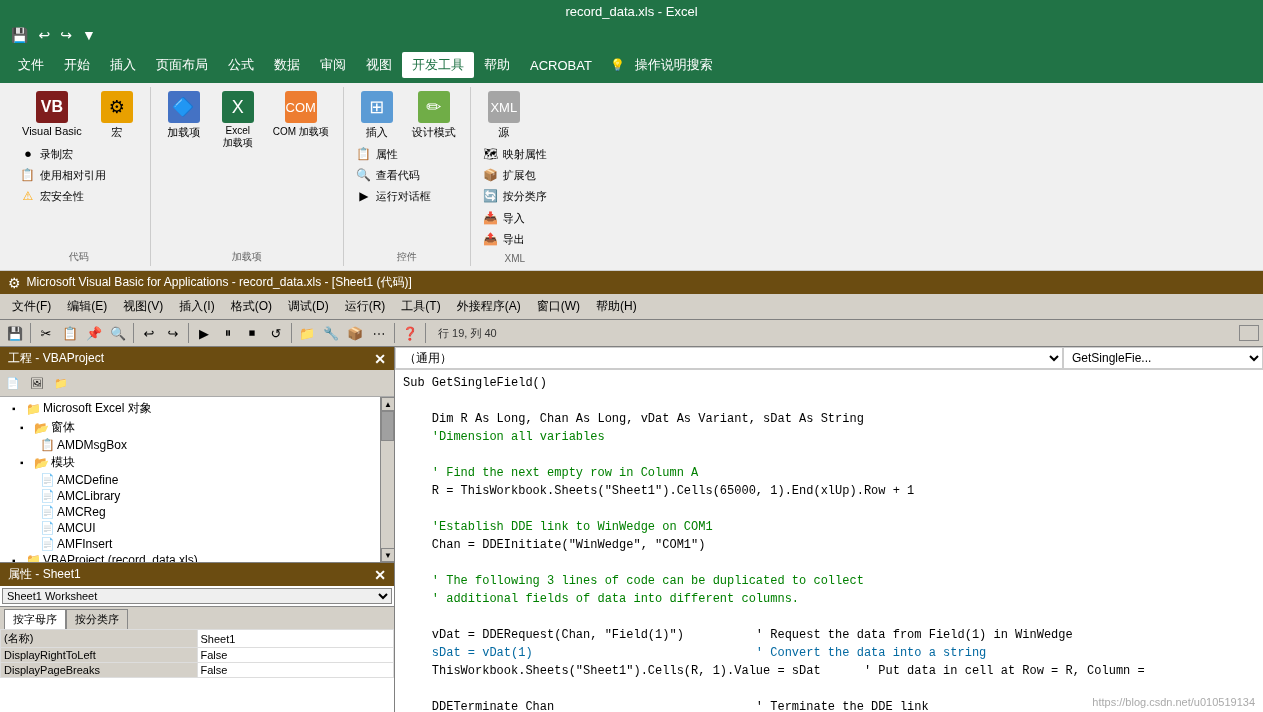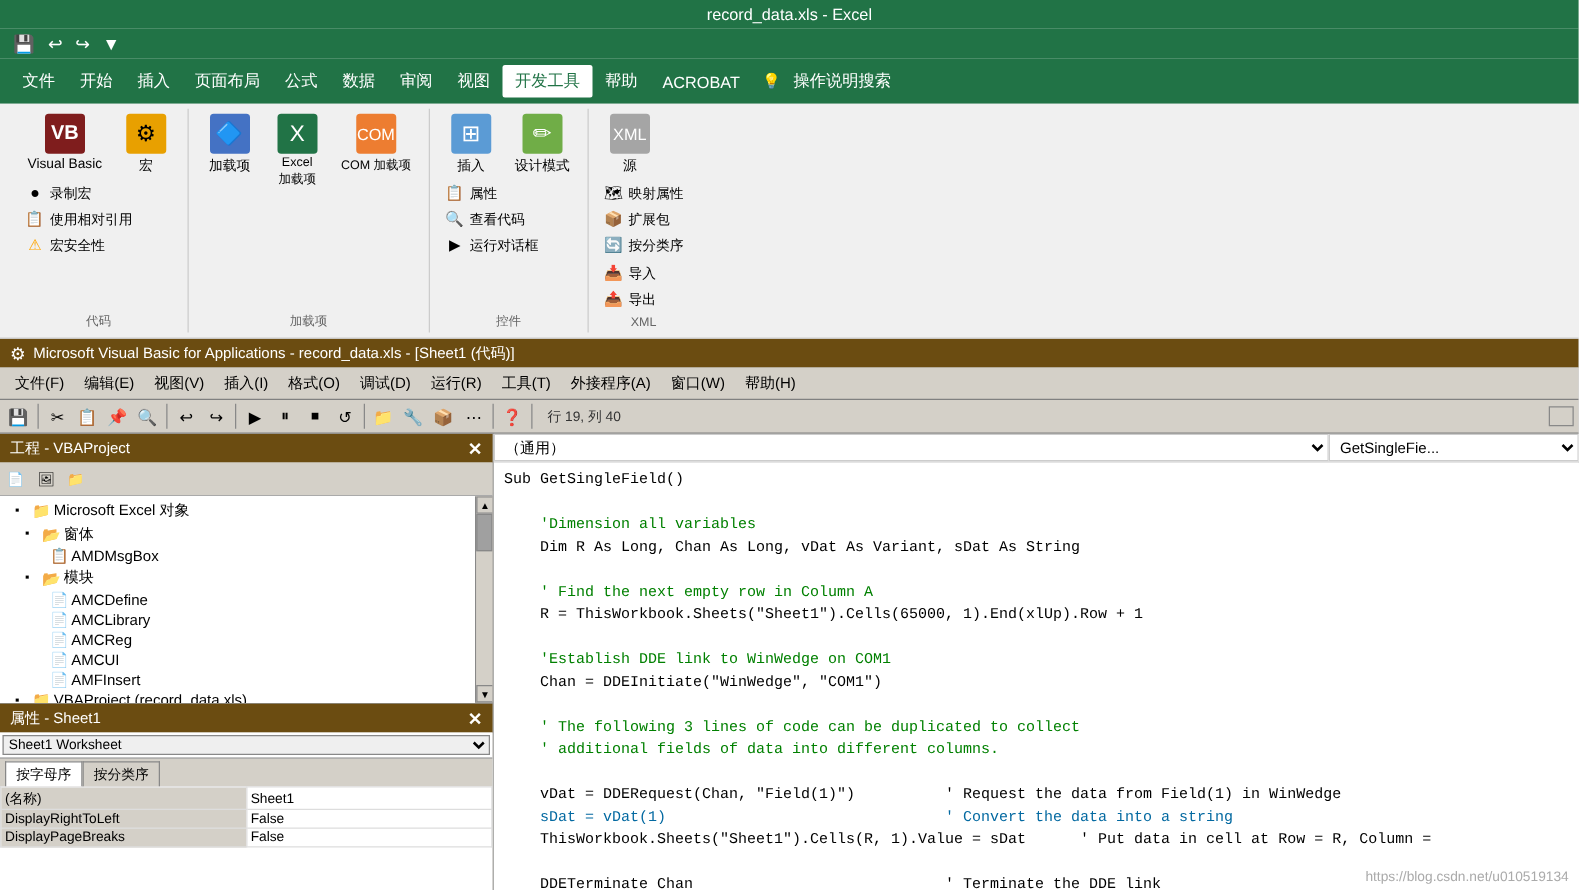--- a/index.html
+++ b/index.html
@@ -724,22 +724,22 @@
           <select class="code-dropdown code-dropdown-left">
             <option>（通用）</option>
           </select>
           <select class="code-dropdown code-dropdown-right">
             <option>GetSingleFie...</option>
           </select>
         </div>
         <div class="code-editor" id="code-editor">
             <div class="code-line" style="color:#000000">Sub GetSingleField()</div>
             <div class="code-line" style="color:#000000">&nbsp;</div>
+            <div class="code-line" style="color:#000000">    Dim R As Long, Chan As Long, vDat As Variant, sDat As String</div>
             <div class="code-line" style="color:#008000">    'Dimension all variables</div>
-            <div class="code-line" style="color:#000000">    Dim R As Long, Chan As Long, vDat As Variant, sDat As String</div>
             <div class="code-line" style="color:#000000">&nbsp;</div>
             <div class="code-line" style="color:#008000">    ' Find the next empty row in Column A</div>
             <div class="code-line" style="color:#000000">    R = ThisWorkbook.Sheets("Sheet1").Cells(65000, 1).End(xlUp).Row + 1</div>
             <div class="code-line" style="color:#000000">&nbsp;</div>
             <div class="code-line" style="color:#008000">    'Establish DDE link to WinWedge on COM1</div>
             <div class="code-line" style="color:#000000">    Chan = DDEInitiate("WinWedge", "COM1")</div>
             <div class="code-line" style="color:#000000">&nbsp;</div>
             <div class="code-line" style="color:#008000">    ' The following 3 lines of code can be duplicated to collect</div>
             <div class="code-line" style="color:#008000">    ' additional fields of data into different columns.</div>
             <div class="code-line" style="color:#000000">&nbsp;</div>

